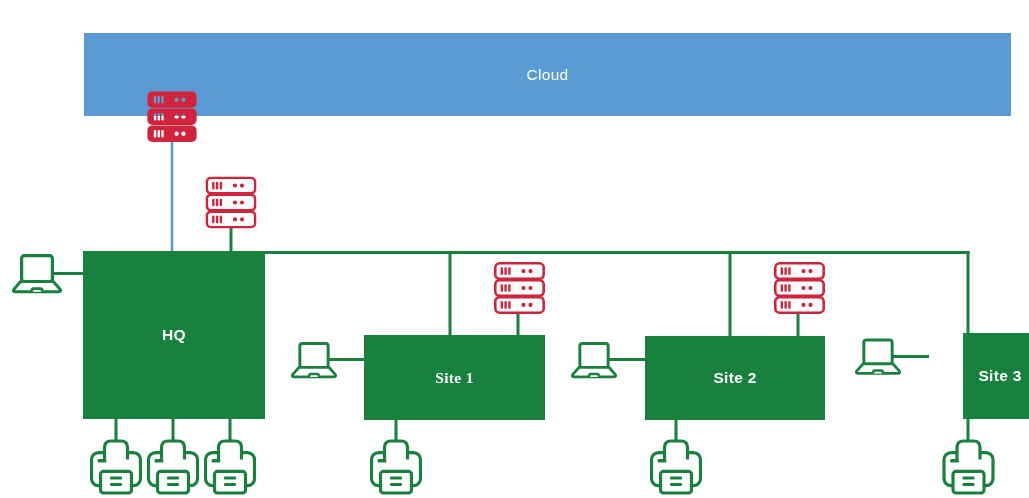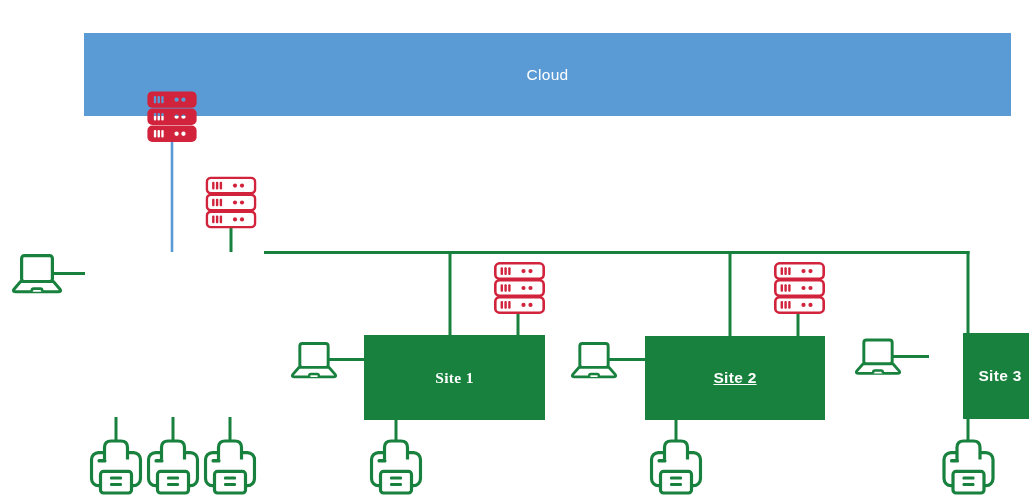--- a/index.html
+++ b/index.html
@@ -25,21 +25,21 @@
   }
   svg.overlay{position:absolute;left:0;top:0;width:1029px;height:498px;z-index:2;pointer-events:none;}
   .node{
     position:absolute;background:var(--green,#17813d);
     display:flex;align-items:center;justify-content:center;
     color:var(--label-text,#fff);font-size:15.5px;font-weight:bold;letter-spacing:.3px;
     z-index:3;
   }
   #hq{left:83px;top:251px;width:182px;height:168px;}
   #site1{left:364px;top:335px;width:181px;height:85px;font-family:Liberation Serif, serif;}
-  #site2{left:645px;top:336px;width:180px;height:84px;text-decoration:underline;}
+  #site2{left:645px;top:336px;width:180px;height:84px;}
   #site3{left:927px;top:333px;width:74px;height:86px;margin-left:36px;}
   .lg{stroke:var(--green,#17813d);stroke-width:3;fill:none;}
   .lb{stroke:var(--link-blue,#5b9bd5);stroke-width:2.6;fill:none;}
 </style>
 </head>
 <body>
 
 <div class="canvas">
 
   <div class="cloud-bar">
@@ -148,20 +148,23 @@
     <use href="#sym-laptop" x="855" y="336" width="46" height="42"></use>
 
     <use href="#sym-printer" x="89.5" y="439" width="53" height="56"></use>
     <use href="#sym-printer" x="146.5" y="439" width="53" height="56"></use>
     <use href="#sym-printer" x="203.5" y="439" width="53" height="56"></use>
     <use href="#sym-printer" x="369.5" y="439" width="53" height="56"></use>
     <use href="#sym-printer" x="649.5" y="439" width="53" height="56"></use>
     <use href="#sym-printer" x="942" y="439" width="53" height="56"></use>
   </svg>
 
+  <div class="node" id="hq">
+    <span>HQ</span>
+  </div>
   <div class="node" id="site1">
     <span>Site 1</span>
   </div>
   <div class="node" id="site2">
     <span>Site 2</span>
   </div>
   <div class="node" id="site3">
     <span>Site 3</span>
   </div>
 

